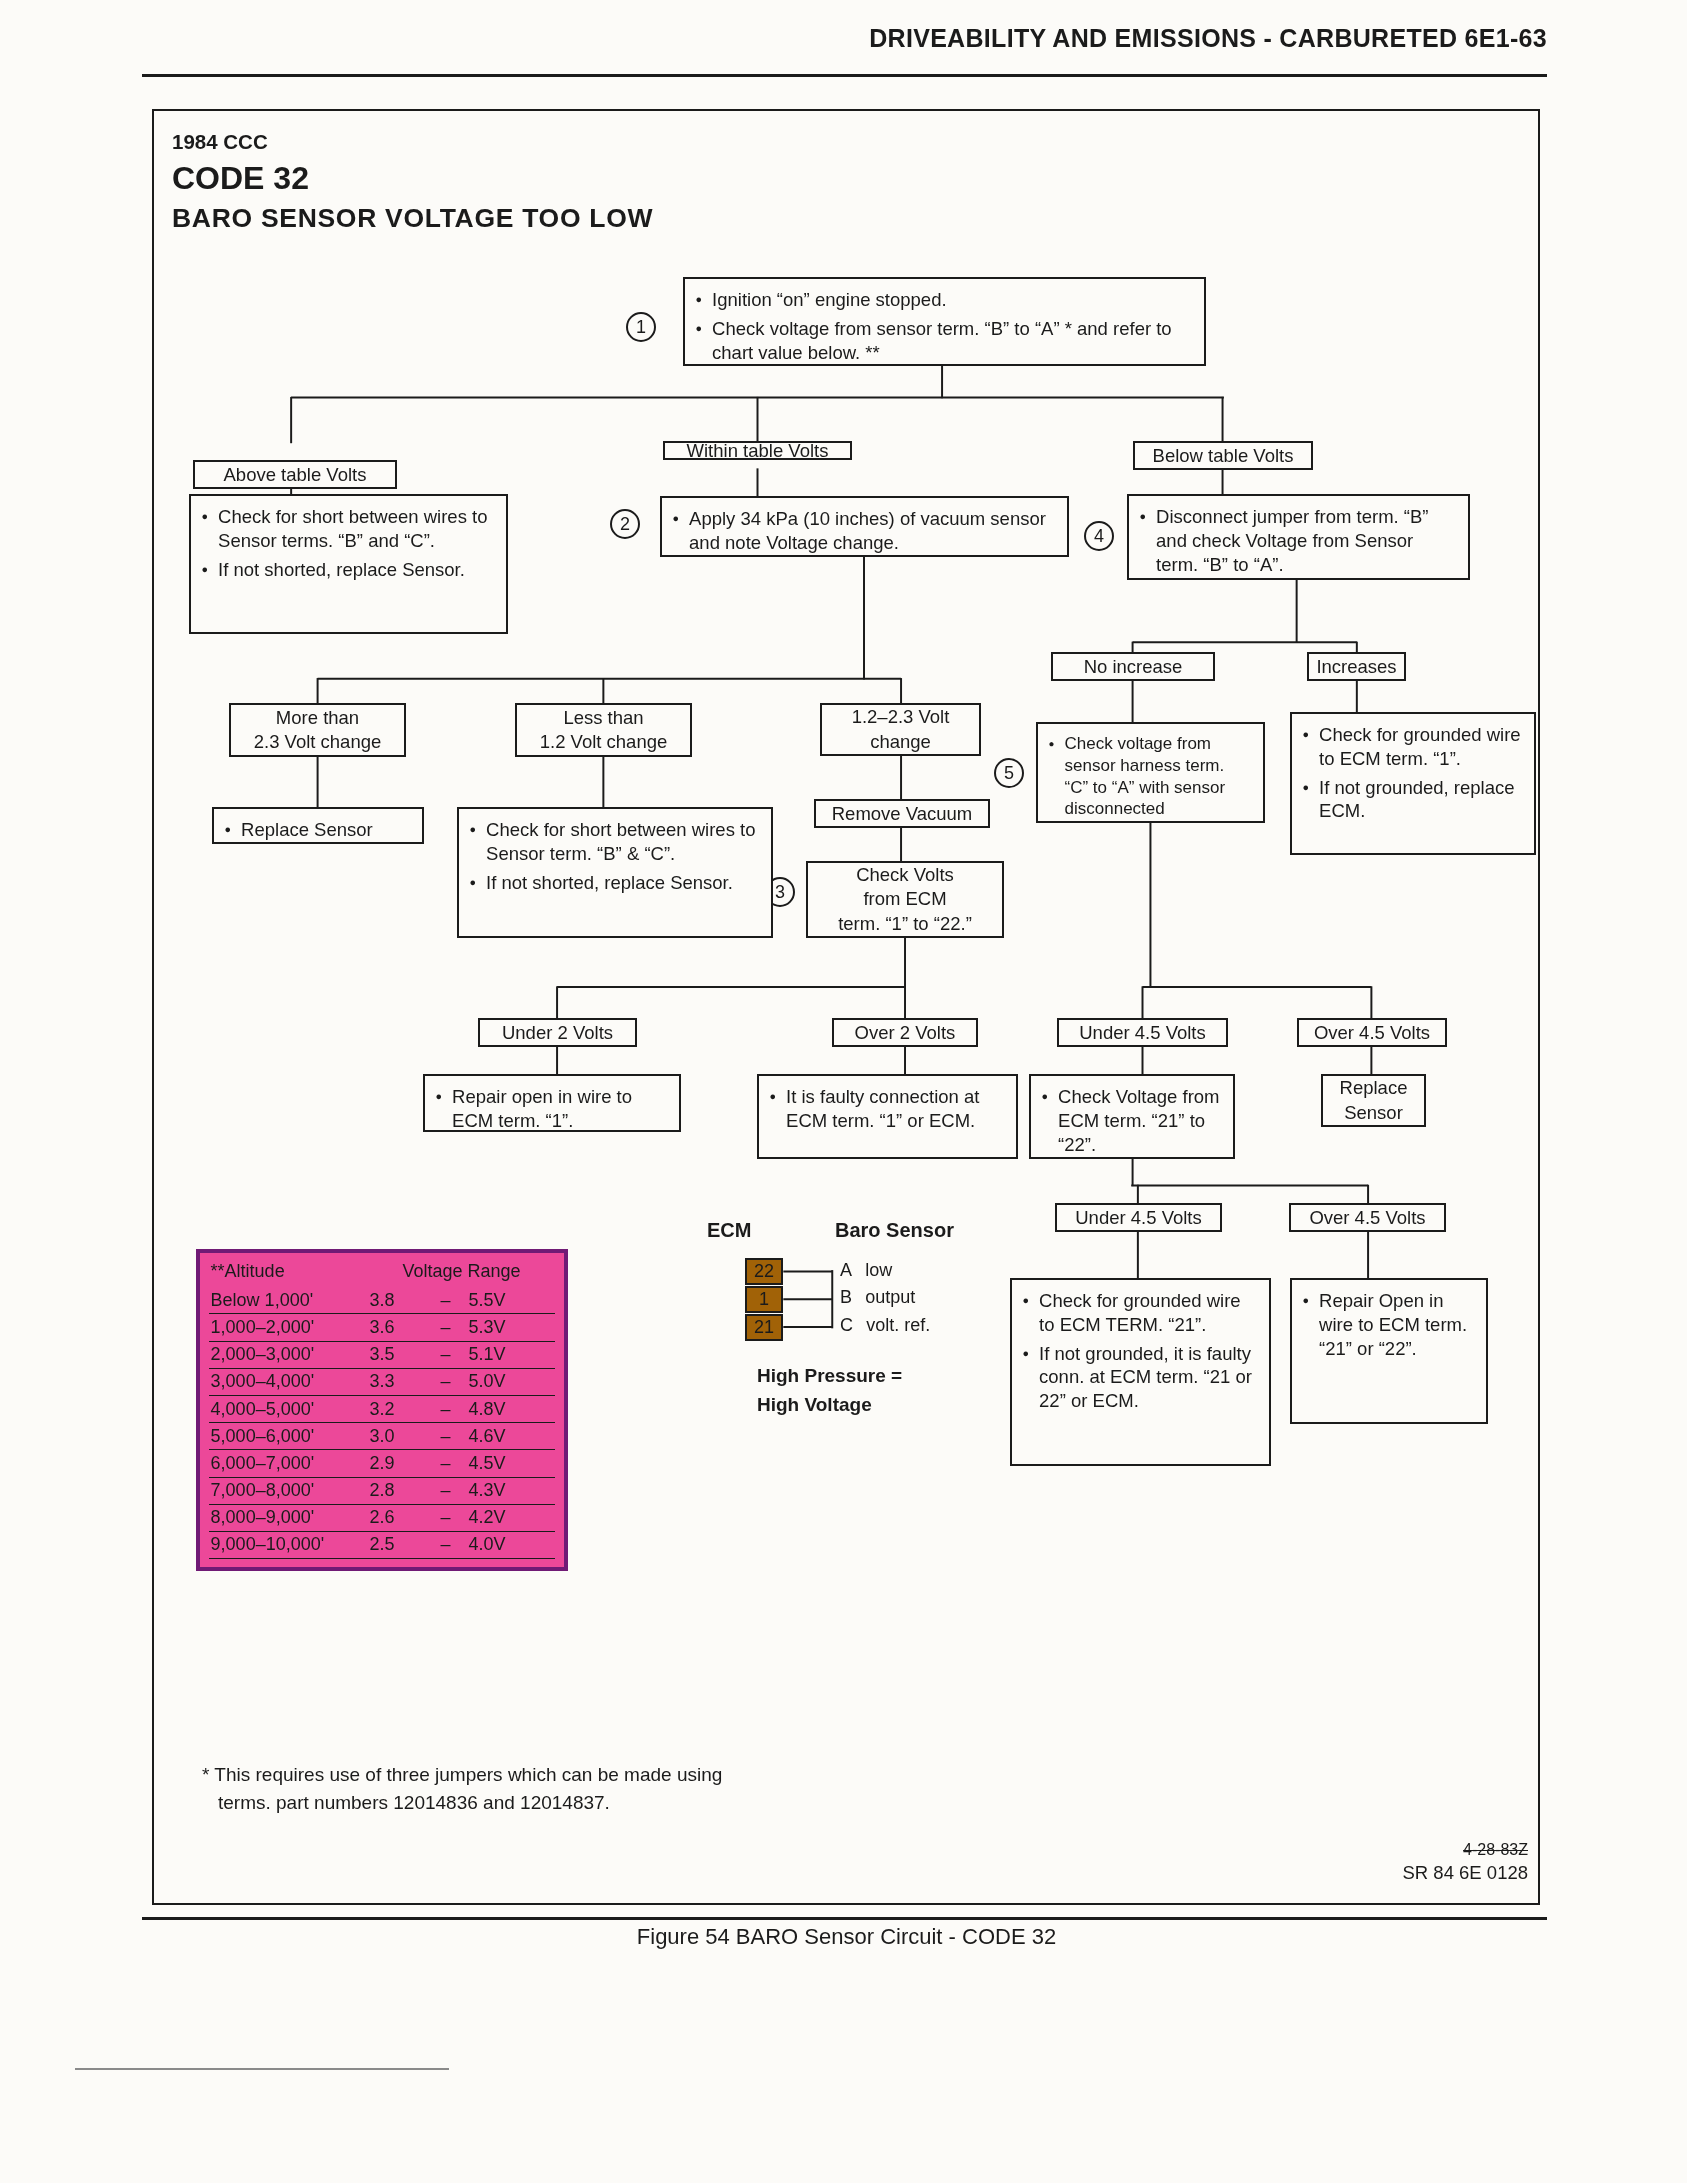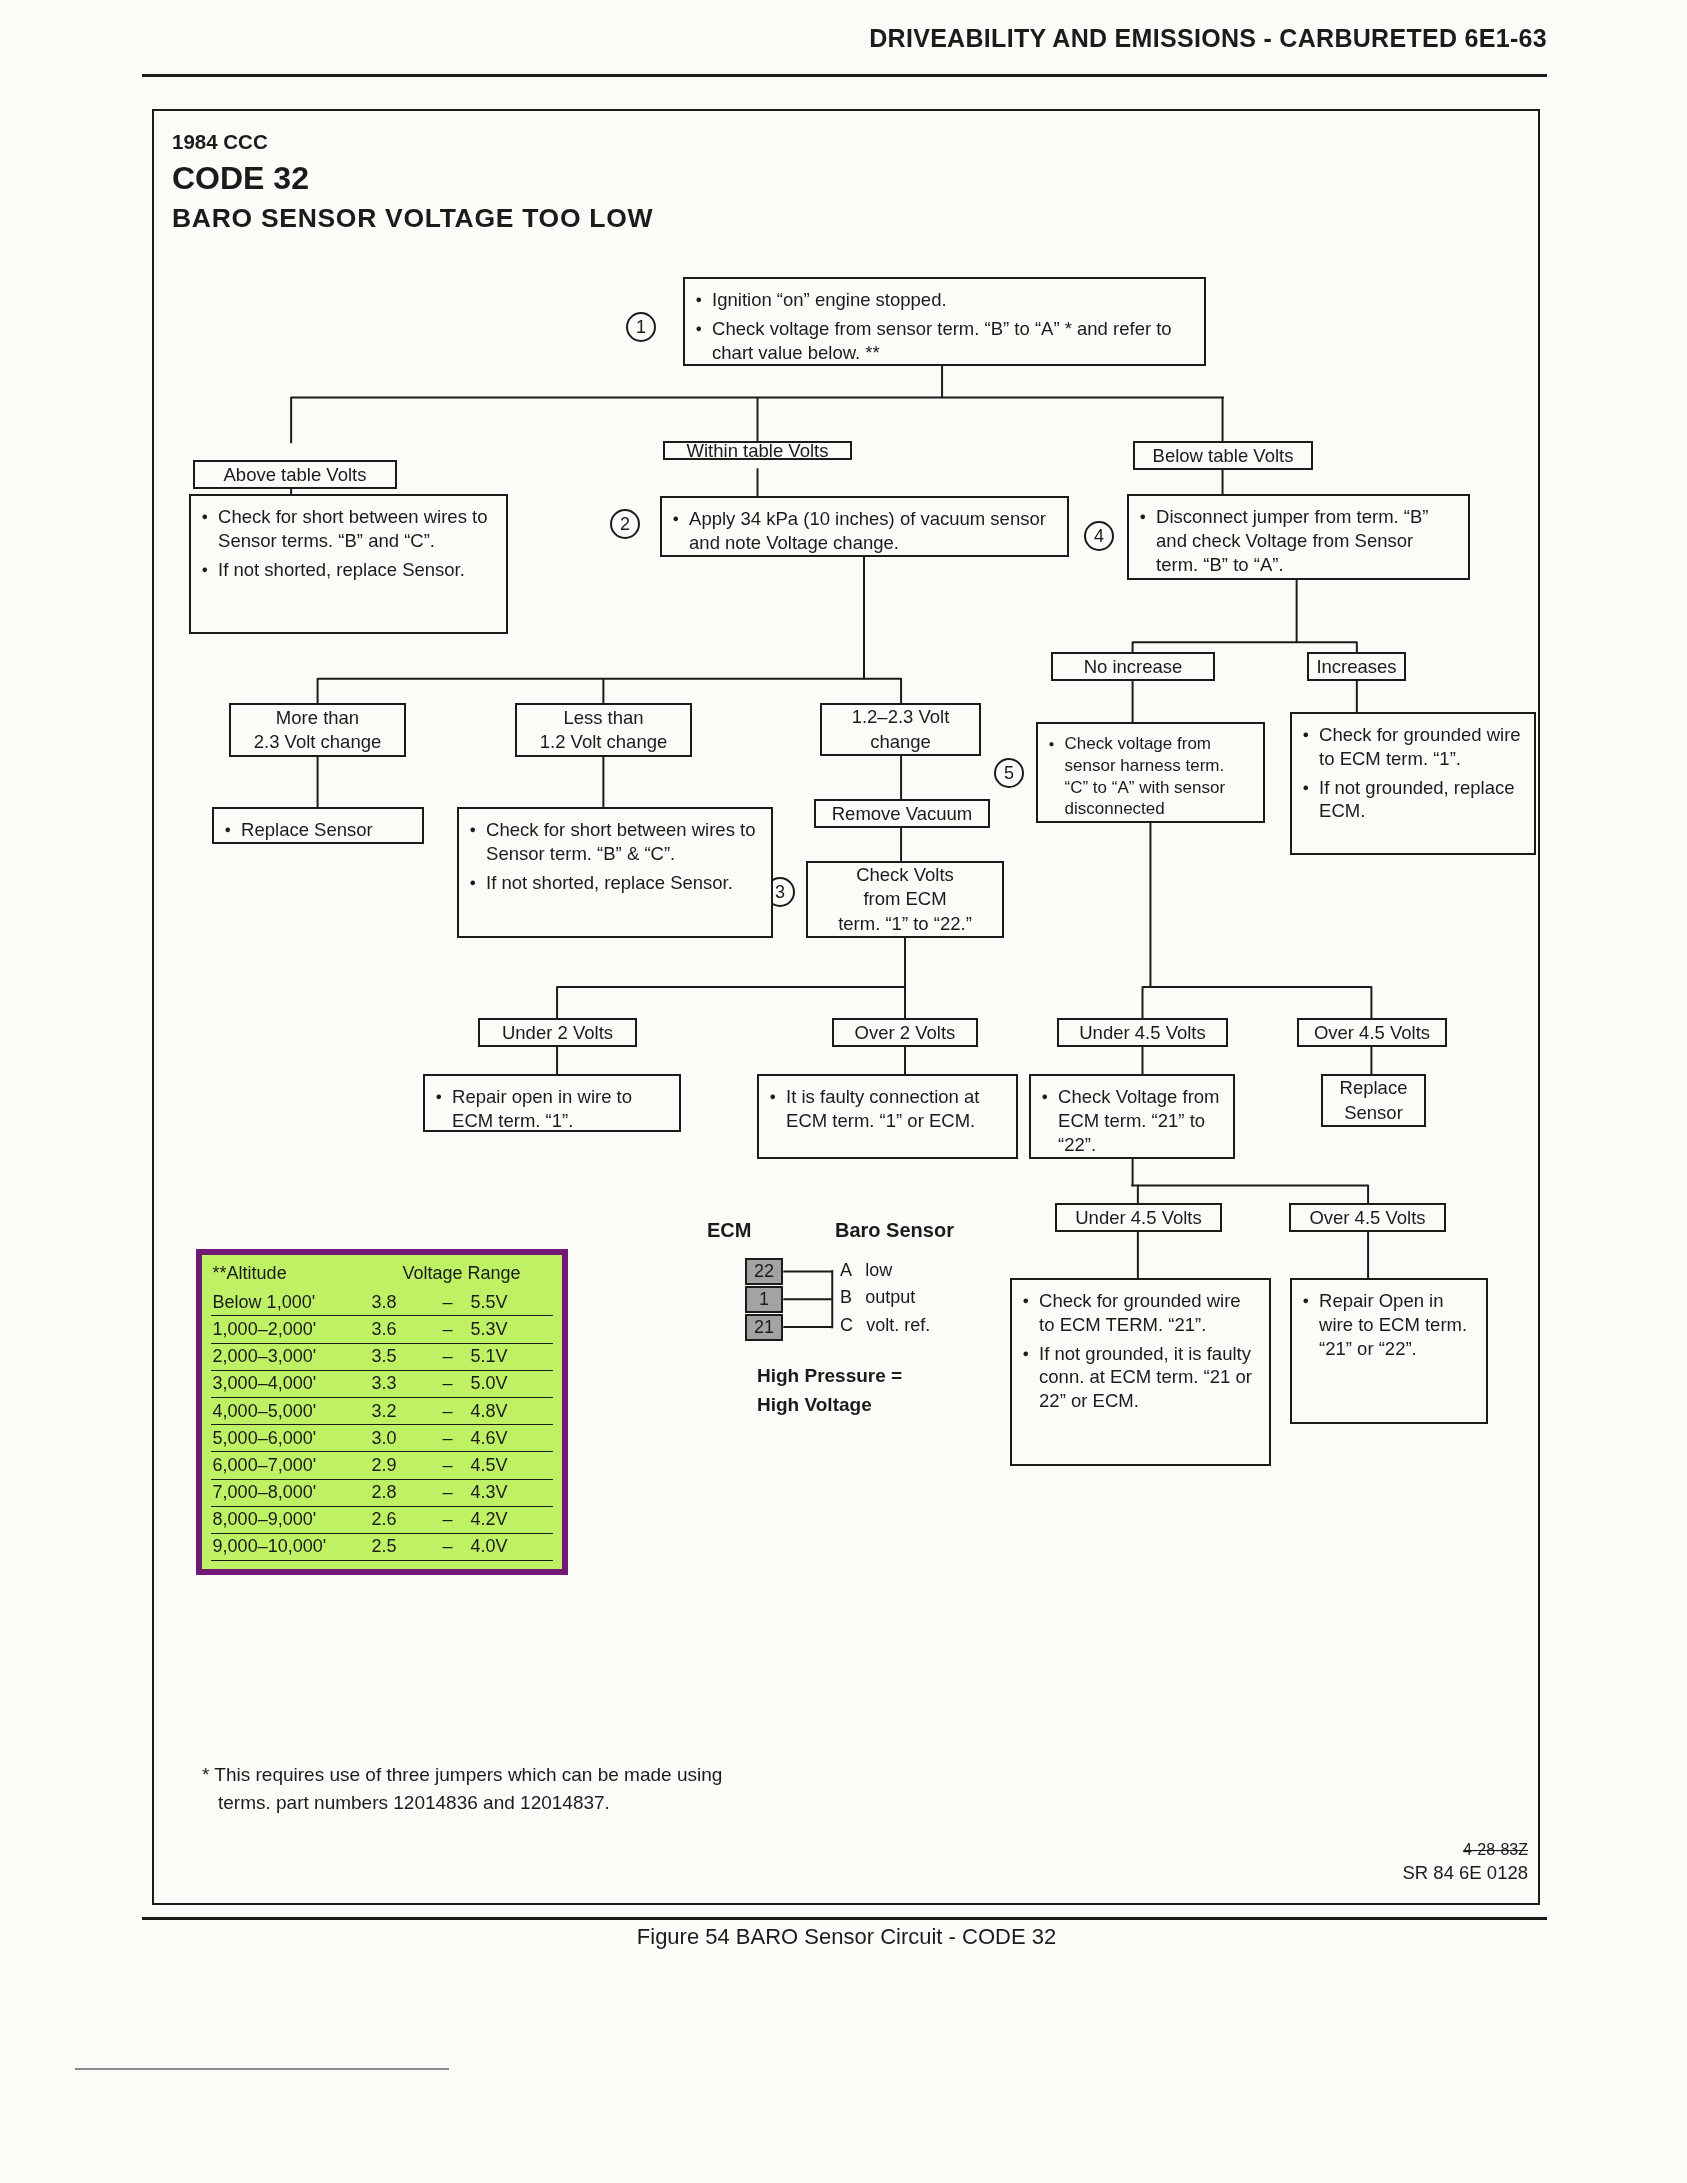--- a/index.html
+++ b/index.html
@@ -28,30 +28,30 @@
   .lbl { display:flex; align-items:center; justify-content:center; font-size:18.5px; text-align:center; }
   .two { flex-direction:column; line-height:1.3; }
 
   .bullets { padding:6.6px 10.6px; font-size:18.5px; line-height:1.28; display:flex; flex-direction:column; justify-content:flex-start; }
   .bi { display:flex; align-items:flex-start; margin:2.6px 0; }
   .bi::before { content:"●"; font-size:0.58em; margin-right:10px; margin-top:5.3px; flex:none; }
 
   .circ { position:absolute; width:30px; height:30px; border:2px solid #1b1b1b; border-radius:50%;
           display:flex; align-items:center; justify-content:center; font-size:18px; background:#fcfbf8; box-sizing:border-box; }
 
-  .alt-table { position:absolute; left:196px; top:1249px; width:372px; border:6px solid #701a75;
-               background:#bef264; box-sizing:border-box; font-size:18px; padding:5.3px 9.3px 8px; }
+  .alt-table { position:absolute; left:196px; top:1249px; width:372px; border:4px solid #701a75;
+               background:#ec4899; box-sizing:border-box; font-size:18px; padding:5.3px 9.3px 8px; }
   .tr { display:grid; grid-template-columns:159px 53px 46px 1fr; align-items:center; padding:2.6px 1.3px; border-bottom:1.3px solid #1b1b1b; }
   .tr.th { grid-template-columns:159px 1fr; border-bottom:none; padding-bottom:5.3px; }
   .tr.th .crange { text-align:center; }
   .c3 { text-align:center; }
 
   .ecm-label  { position:absolute; left:707px; top:1219px; font-size:20px; font-weight:700; }
   .baro-label { position:absolute; left:835px; top:1219px; font-size:20px; font-weight:700; }
-  .pin { position:absolute; left:745px; width:38px; height:26.5px; border:2px solid #1b1b1b; background:#a3a3a3;
+  .pin { position:absolute; left:745px; width:38px; height:26.5px; border:2px solid #1b1b1b; background:#a16207;
          display:flex; align-items:center; justify-content:center; font-size:18px; box-sizing:border-box; }
   .pinrow { position:absolute; left:840px; font-size:18px; display:flex; gap:13.2px; }
   .hp-note { position:absolute; left:757px; top:1362px; font-size:19px; font-weight:700; line-height:1.5; }
 
   .footnote { position:absolute; left:202px; top:1761px; font-size:19px; line-height:1.45; }
   .footnote .fn2 { margin-left:16px; }
 
   .stamp { position:absolute; right:159px; top:1839px; text-align:right; line-height:1.35; }
   .stamp .s1 { font-size:16px; text-decoration:line-through; }
   .stamp .s2 { font-size:18.5px; }

